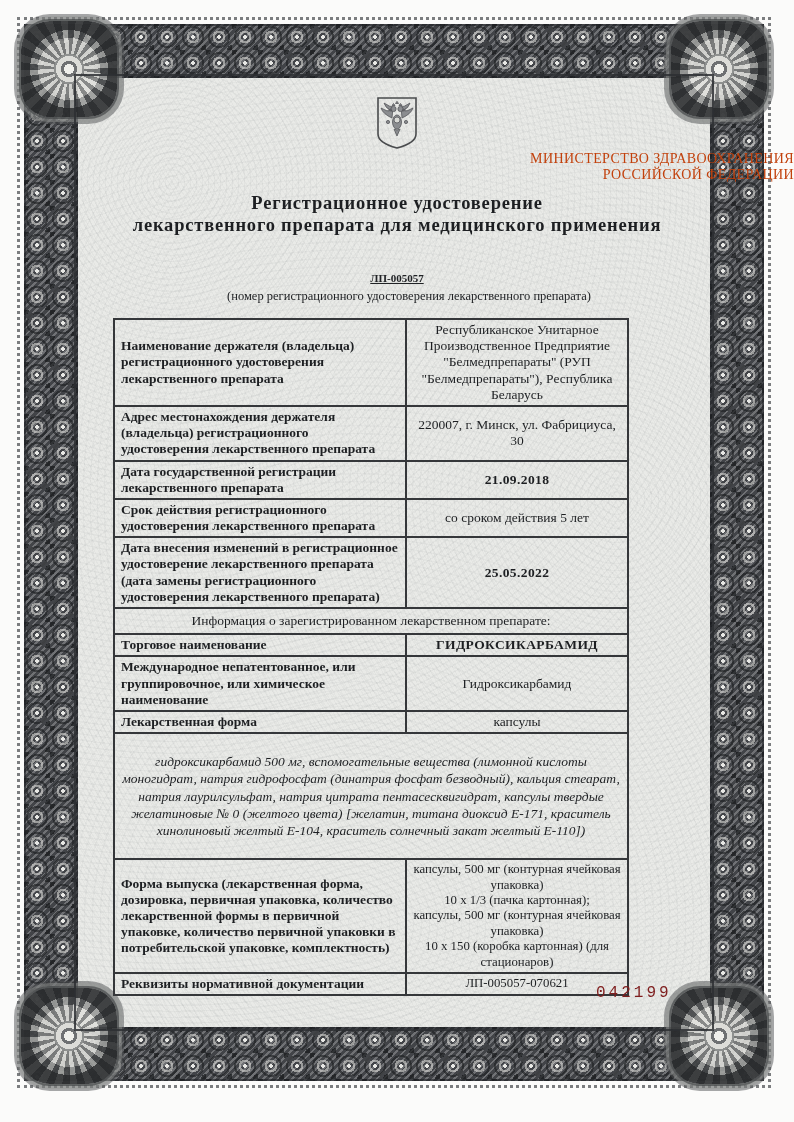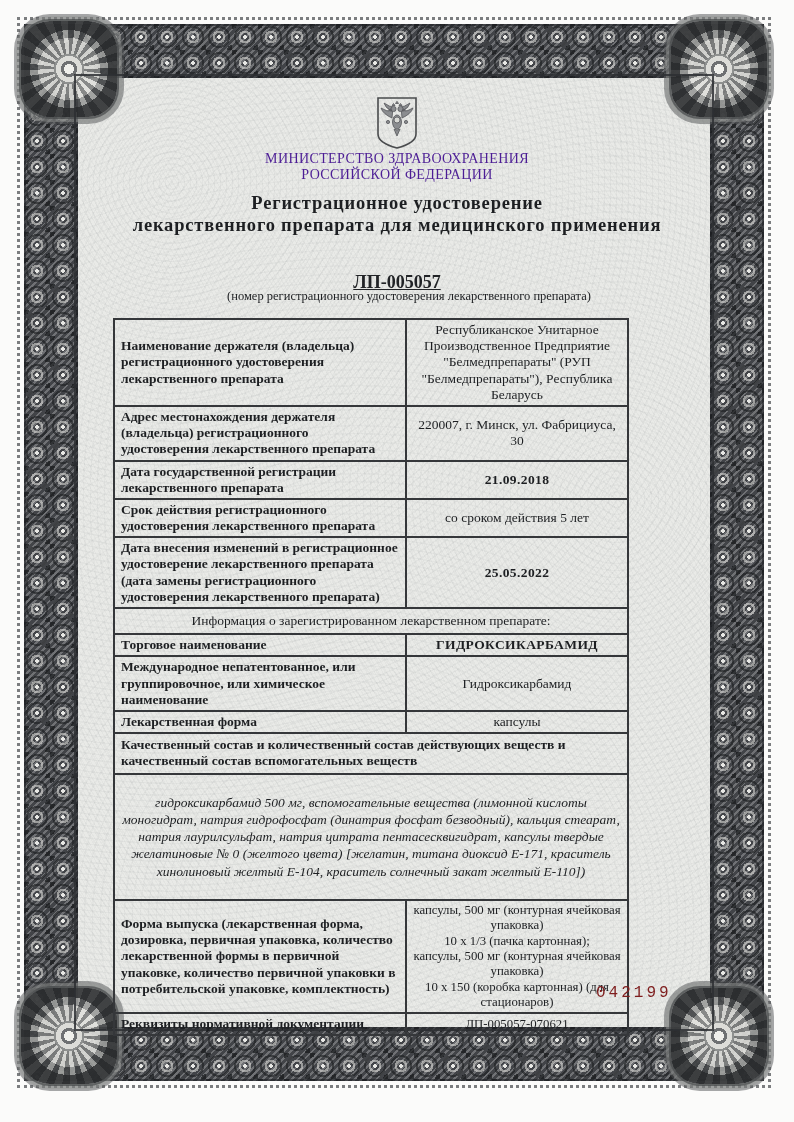--- a/index.html
+++ b/index.html
@@ -37,26 +37,26 @@
       radial-gradient(circle at 50% 50%, transparent 0 15px, rgba(205,205,201,.38) 15px 31px, rgba(62,64,66,.42) 31px 39px, rgba(40,42,44,.88) 39px 48px),
       repeating-conic-gradient(from 8deg, rgba(235,235,231,.85) 0deg 9deg, rgba(70,72,74,.85) 9deg 18deg);
     box-shadow:0 0 0 2px rgba(70,72,74,.7), 0 0 0 5px rgba(150,152,150,.45), 0 0 0 7px rgba(80,82,84,.5);}
   .r-tl{left:-3px;top:-3px;}
   .r-tr{right:-3px;top:-3px;}
   .r-bl{left:-3px;bottom:-3px;}
   .r-br{right:-3px;bottom:-3px;}
 
   
   .coat{position:absolute;left:50%;top:96px;transform:translateX(-50%);}
-  .ministry{position:absolute;left:0;right:0;top:151px;text-align:center;
-            font-size:14px;line-height:16px;letter-spacing:.4px;color:#4c1d95;}
+  .ministry{position:absolute;left:0;right:0;top:151px;text-align:right;
+            font-size:14px;line-height:16px;letter-spacing:.4px;color:#c2410c;}
   .doc-title{position:absolute;left:0;right:0;top:192px;text-align:center;
              font-size:18.5px;line-height:22px;font-weight:bold;letter-spacing:.8px;color:#1d1f22;}
   .regnum{position:absolute;left:0;right:0;top:272px;text-align:center;
-          font-size:18px;font-weight:bold;text-decoration:underline;}
+          font-size:11px;font-weight:bold;text-decoration:underline;}
   .regnum-caption{position:absolute;left:0;right:0;top:289px;text-align:center;font-size:12.5px;padding-left:24px;}
 
   
   .cert-table{position:absolute;left:113px;top:318px;width:516px;border-collapse:collapse;
               border:2px solid #35373a;font-size:13.5px;line-height:1.2;color:#1d1f22;}
   .cert-table td{border:2px solid #35373a;vertical-align:middle;padding:2px 6px;}
   td.lbl{font-weight:bold;text-align:left;width:278px;}
   td.val{text-align:center;}
   td.v-bold{font-weight:bold;letter-spacing:.4px;}
   td.v-left{text-align:center;white-space:pre-line;font-size:12.8px;padding:2px 4px;}
@@ -151,23 +151,20 @@
       </tr>
       <tr>
         <td class="lbl">Международное непатентованное, или группировочное, или химическое наименование</td>
         <td class="val">Гидроксикарбамид</td>
       </tr>
       <tr>
         <td class="lbl">Лекарственная форма</td>
         <td class="val">капсулы</td>
       </tr>
       <tr>
-        <td class="sec-hdr" colspan="2">Качественный состав и количественный состав действующих веществ и качественный состав вспомогательных веществ</td>
-      </tr>
-      <tr>
         <td class="comp" colspan="2">гидроксикарбамид 500 мг, вспомогательные вещества (лимонной кислоты моногидрат, натрия гидрофосфат (динатрия фосфат безводный), кальция стеарат, натрия лаурилсульфат, натрия цитрата пентасесквигидрат, капсулы твердые желатиновые № 0 (желтого цвета) [желатин, титана диоксид Е-171, краситель хинолиновый желтый Е-104, краситель солнечный закат желтый Е-110])</td>
       </tr>
       <tr>
         <td class="lbl">Форма выпуска (лекарственная форма, дозировка, первичная упаковка, количество лекарственной формы в первичной упаковке, количество первичной упаковки в потребительской упаковке, комплектность)</td>
         <td class="val v-left">капсулы, 500 мг (контурная ячейковая упаковка)
 10 х 1/3 (пачка картонная);
 капсулы, 500 мг (контурная ячейковая упаковка)
 10 х 150 (коробка картонная) (для стационаров)</td>
       </tr>
       <tr>

